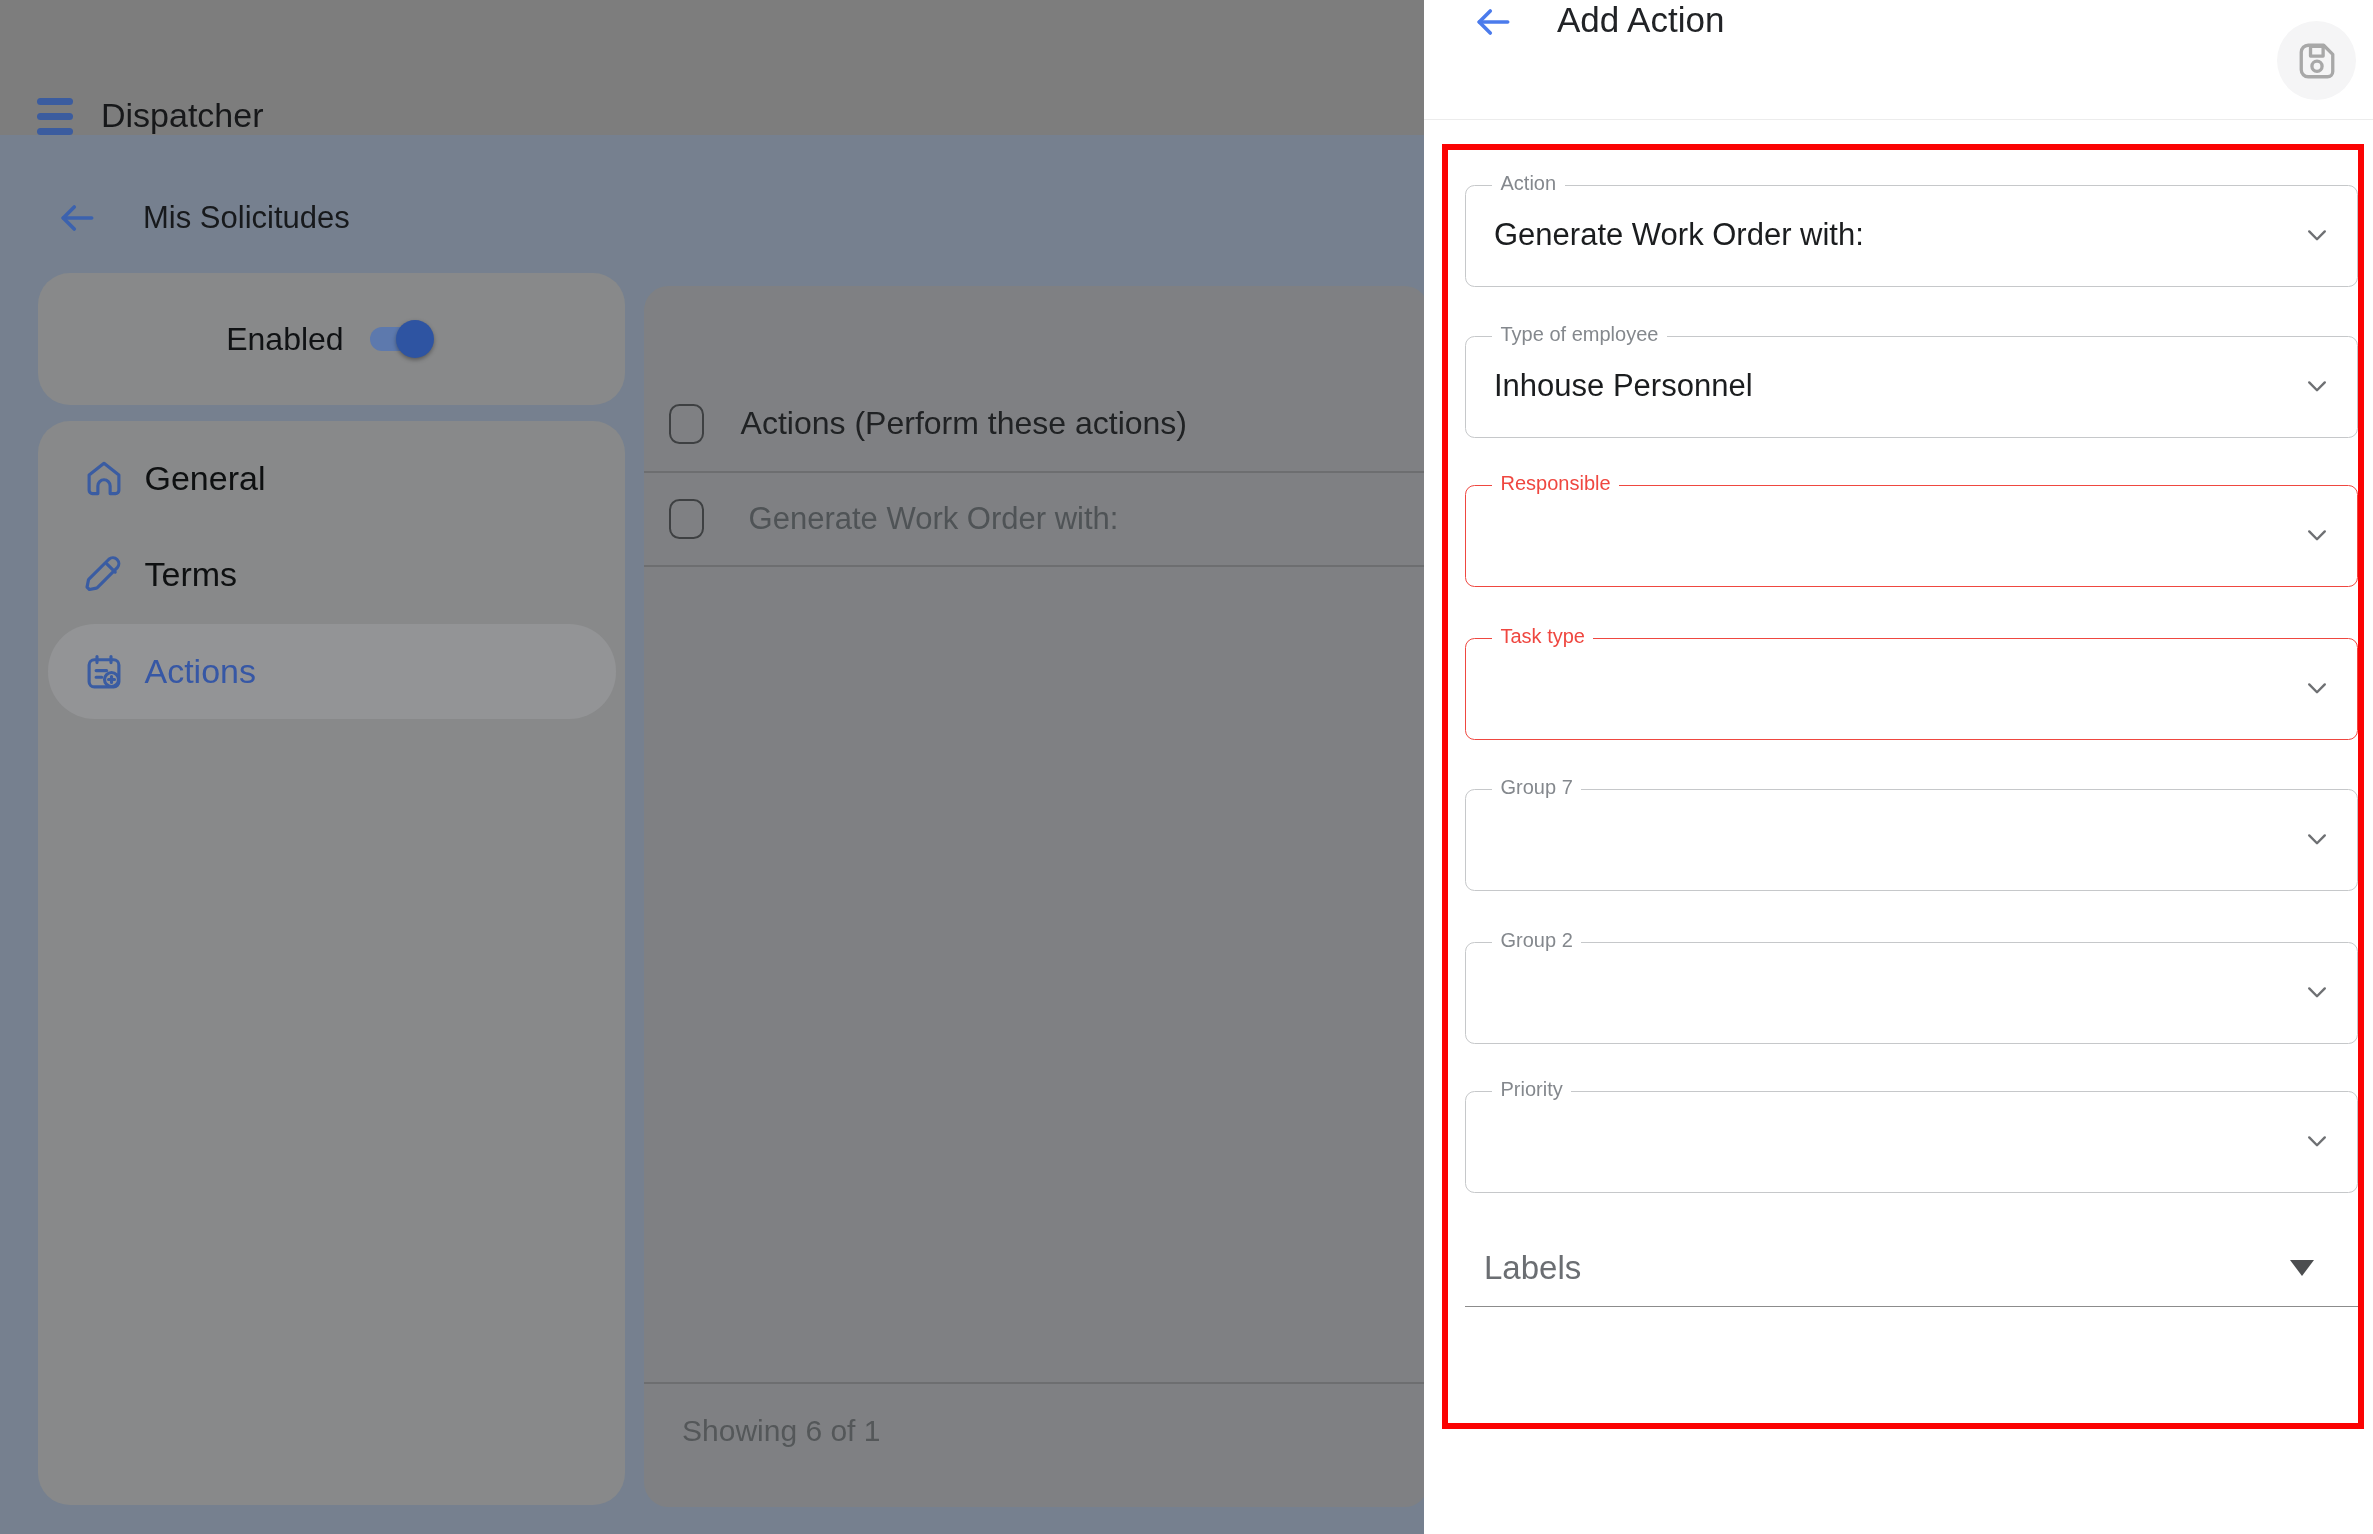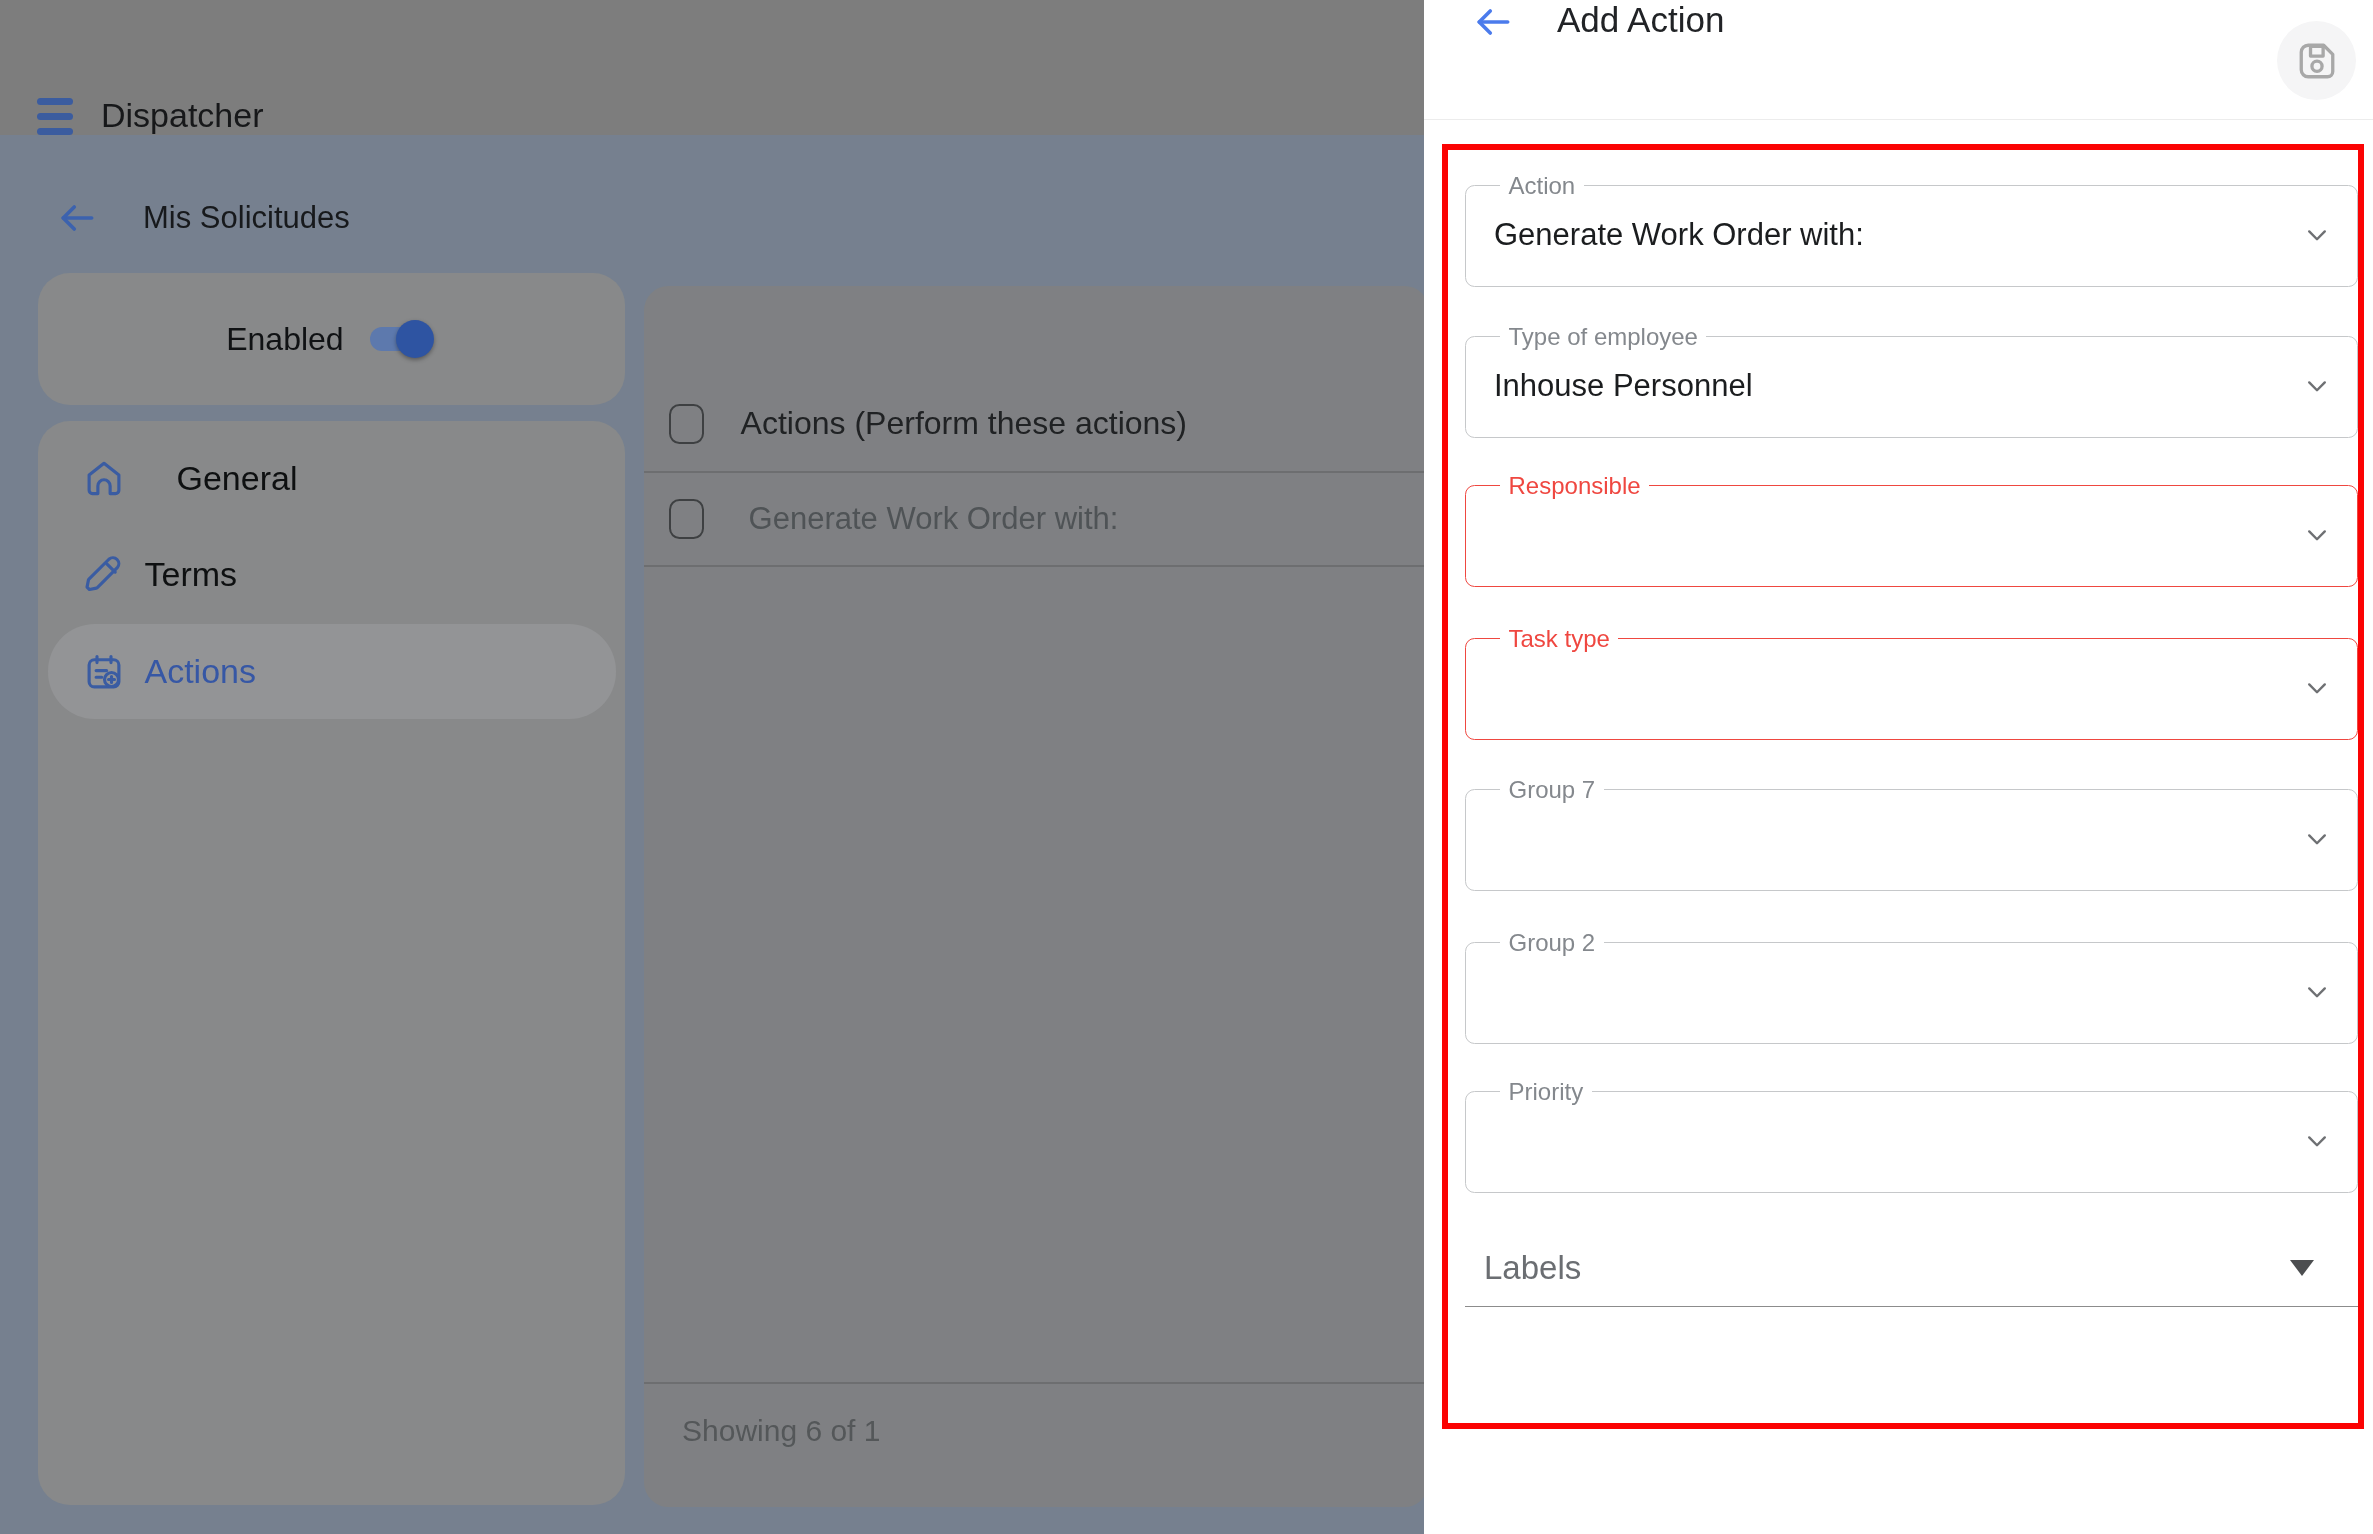--- a/index.html
+++ b/index.html
@@ -57,22 +57,22 @@
   .panel-title { margin-left:42px; font-size:35px; font-weight:500; color:#212326; }
   .save-btn { position:absolute; right:17px; top:21px; width:79px; height:79px; border-radius:50%;
               background:#f5f5f6; display:flex; align-items:center; justify-content:center; cursor:pointer; }
   .save-btn svg { width:42px; height:42px; }
 
   .annotation-box { position:absolute; left:18px; top:144px; width:922px; height:1285px;
                     border:6.6px solid #fb0303; z-index:10; pointer-events:none; }
 
   .field { position:absolute; left:41px; width:893px; height:102px;
            border:1.9px solid #c6c8ca; border-radius:9.5px; background:#fff; cursor:pointer; }
-  .field .flabel { position:absolute; top:-14px; left:34px; background:#fff; padding:0 8.5px;
-                   font-size:24px; color:#84888d; white-space:nowrap; }
+  .field .flabel { position:absolute; top:-14px; left:26px; background:#fff; padding:0 8.5px;
+                   font-size:20px; color:#84888d; white-space:nowrap; }
   .field .fvalue { position:absolute; left:28px; top:0; height:98px; line-height:98px;
                    font-size:31px; color:#1b1d1f; }
   .field .fchevron { position:absolute; right:23px; top:32px; width:34px; height:34px; }
   .field.error { border-color:#ef4740; }
   .field.error .flabel { color:#ef4740; }
 
   .f-action      { top:185px; }
   .f-type        { top:336px; }
   .f-responsible { top:485px; }
   .f-tasktype    { top:638px; }
@@ -115,21 +115,21 @@
 
     <div class="card enabled-card">
       <div class="enabled-label">Enabled</div>
       <div class="toggle">
         <div class="toggle-track"></div>
         <div class="toggle-knob"></div>
       </div>
     </div>
 
     <div class="card nav-card">
-      <div class="nav-item" style="top:9.5px;gap:32px;">
+      <div class="nav-item" style="top:9.5px;">
         <svg class="nicon stroke-ic" viewBox="0 0 24 24" stroke="#3a5ca2" stroke-width="1.8">
           <path d="M3.5 10.3L12 3.6l8.5 6.7V19a1.9 1.9 0 0 1-1.9 1.9h-3.1v-4.4a3.5 3.5 0 0 0-7 0v4.4H5.4A1.9 1.9 0 0 1 3.5 19Z"></path>
         </svg>
         <span class="nlabel">General</span>
       </div>
       <div class="nav-item" style="top:106px;">
         <svg class="nicon stroke-ic" viewBox="0 0 24 24" stroke="#3a5ca2" stroke-width="1.8">
           <path d="M13.6 5.6l4.8 4.8"></path>
           <path d="M3.7 20.3l4-0.8c0.2 0 0.4-0.1 0.5-0.3L19.6 7.8a3.4 3.4 0 0 0-4.8-4.8L3.4 14.4c-0.2 0.2-0.3 0.3-0.3 0.5l-0.8 4z"></path>
         </svg>

